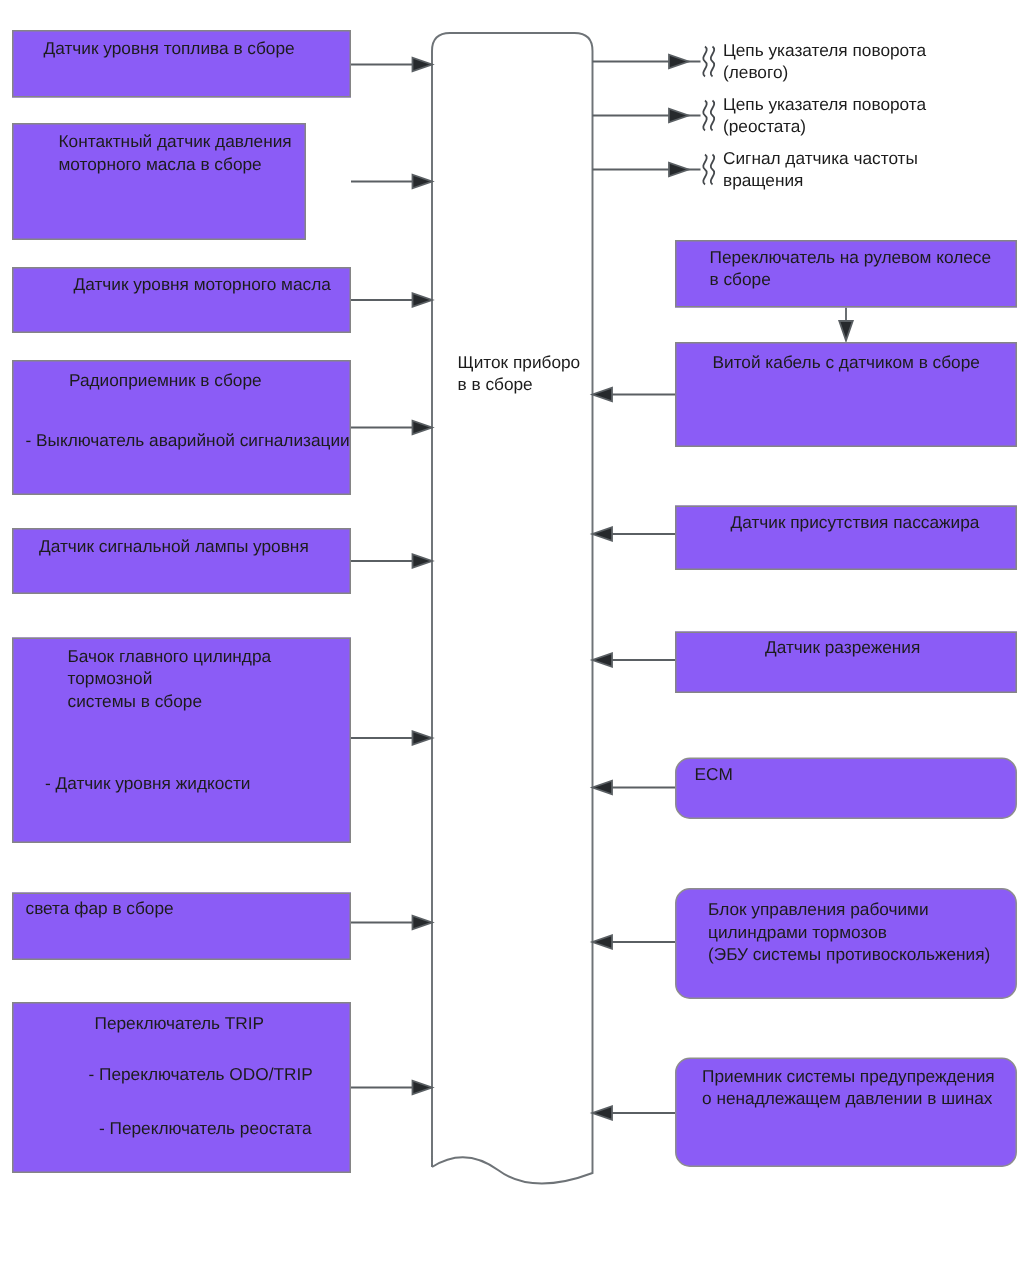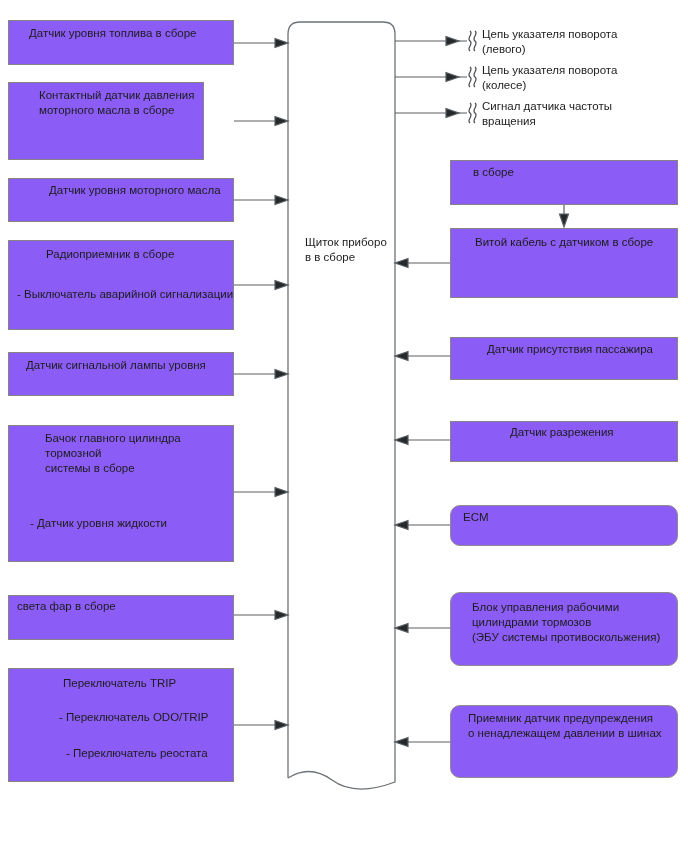--- a/index.html
+++ b/index.html
@@ -172,29 +172,30 @@
     <div class="tline" style="left:50px;top:41px">- Переключатель ODO/TRIP</div>
     <div class="tline" style="left:57px;top:77px">- Переключатель реостата</div>
   </div>
 
   <div class="sig-label" style="left:482px;top:27px">
     <div>Цепь указателя поворота</div>
     <div>(левого)</div>
   </div>
   <div class="sig-label" style="left:482px;top:63px">
     <div>Цепь указателя поворота</div>
-    <div>(колесе)</div>
+    <div>(реостата)</div>
   </div>
   <div class="sig-label" style="left:482px;top:99px">
     <div>Сигнал датчика частоты</div>
     <div>вращения</div>
   </div>
 
   <div class="box" style="left:450px;top:160px;width:228px;height:45px">
     <div class="tblock" style="left:22px;top:4px">
+      <div>Переключатель на рулевом колесе</div>
       <div>в сборе</div>
     </div>
   </div>
 
   <div class="box" style="left:450px;top:228px;width:228px;height:70px">
     <div class="tline" style="left:24px;top:6px">Витой кабель с датчиком в сборе</div>
   </div>
 
   <div class="box" style="left:450px;top:337px;width:228px;height:43px">
     <div class="tline" style="left:36px;top:4px">Датчик присутствия пассажира</div>
@@ -211,18 +212,18 @@
   <div class="box round" style="left:450px;top:592px;width:228px;height:74px">
     <div class="tblock" style="left:21px;top:7px">
       <div>Блок управления рабочими</div>
       <div>цилиндрами тормозов</div>
       <div>(ЭБУ системы противоскольжения)</div>
     </div>
   </div>
 
   <div class="box round" style="left:450px;top:705px;width:228px;height:73px">
     <div class="tblock" style="left:17px;top:5px">
-      <div>Приемник датчик предупреждения</div>
+      <div>Приемник системы предупреждения</div>
       <div>о ненадлежащем давлении в шинах</div>
     </div>
   </div>
 
 </div>
 
 </body></html>

